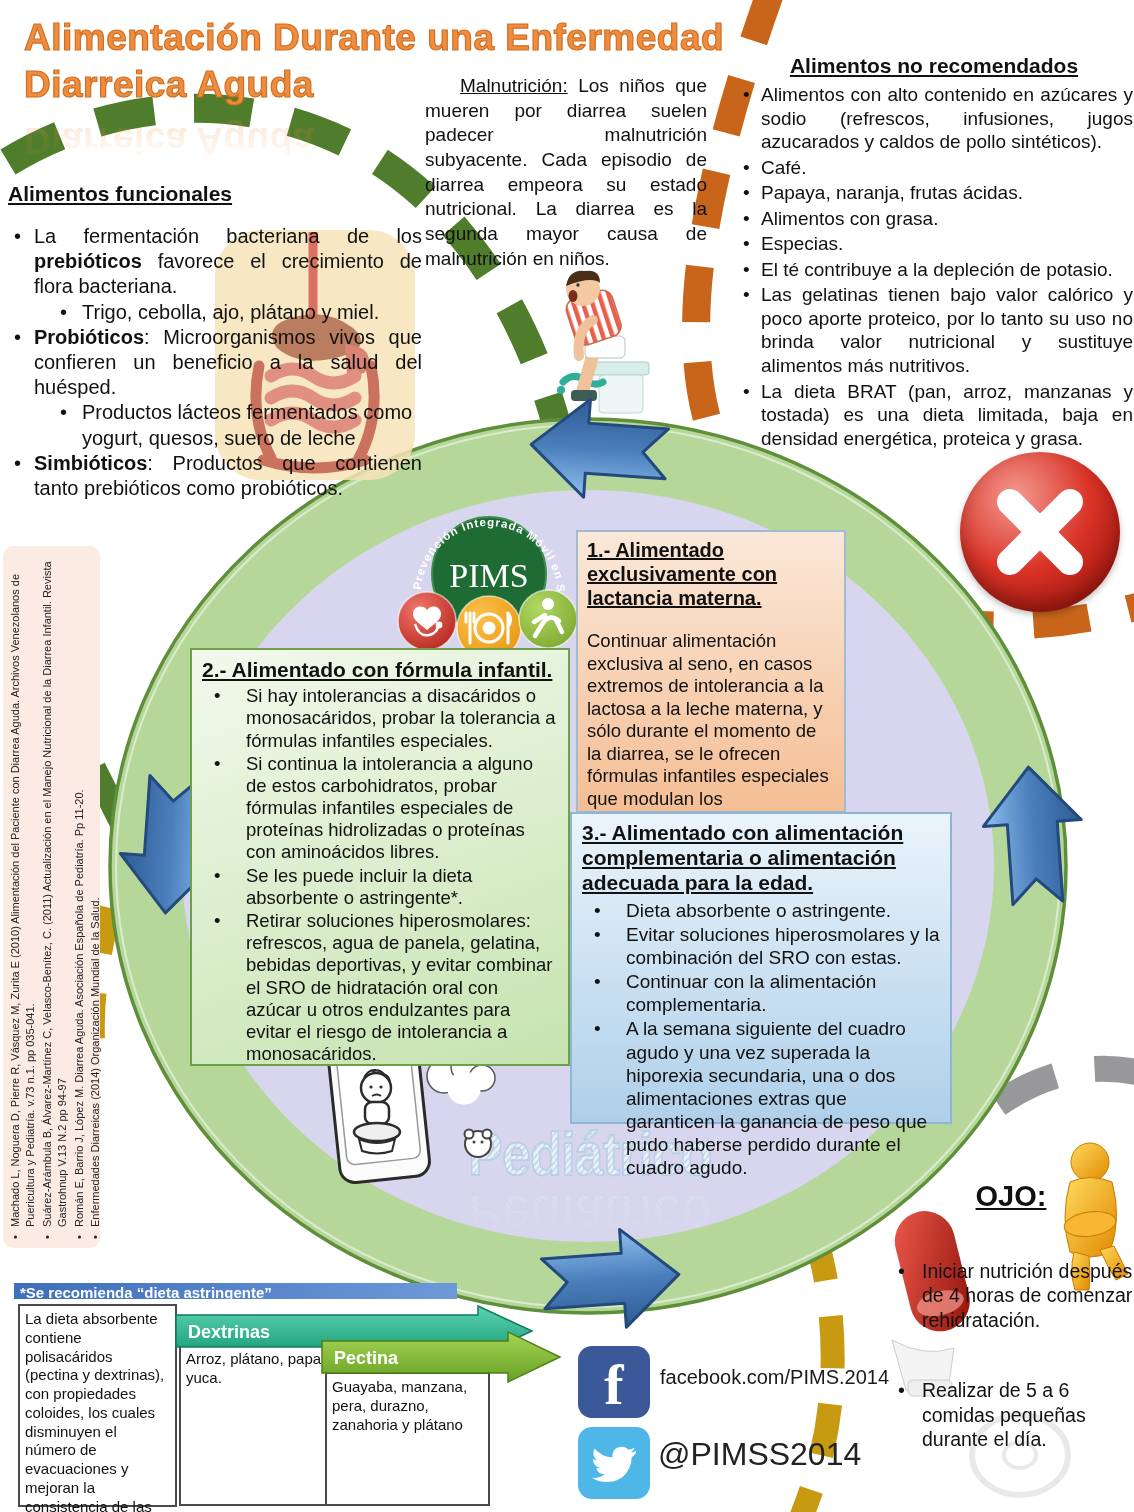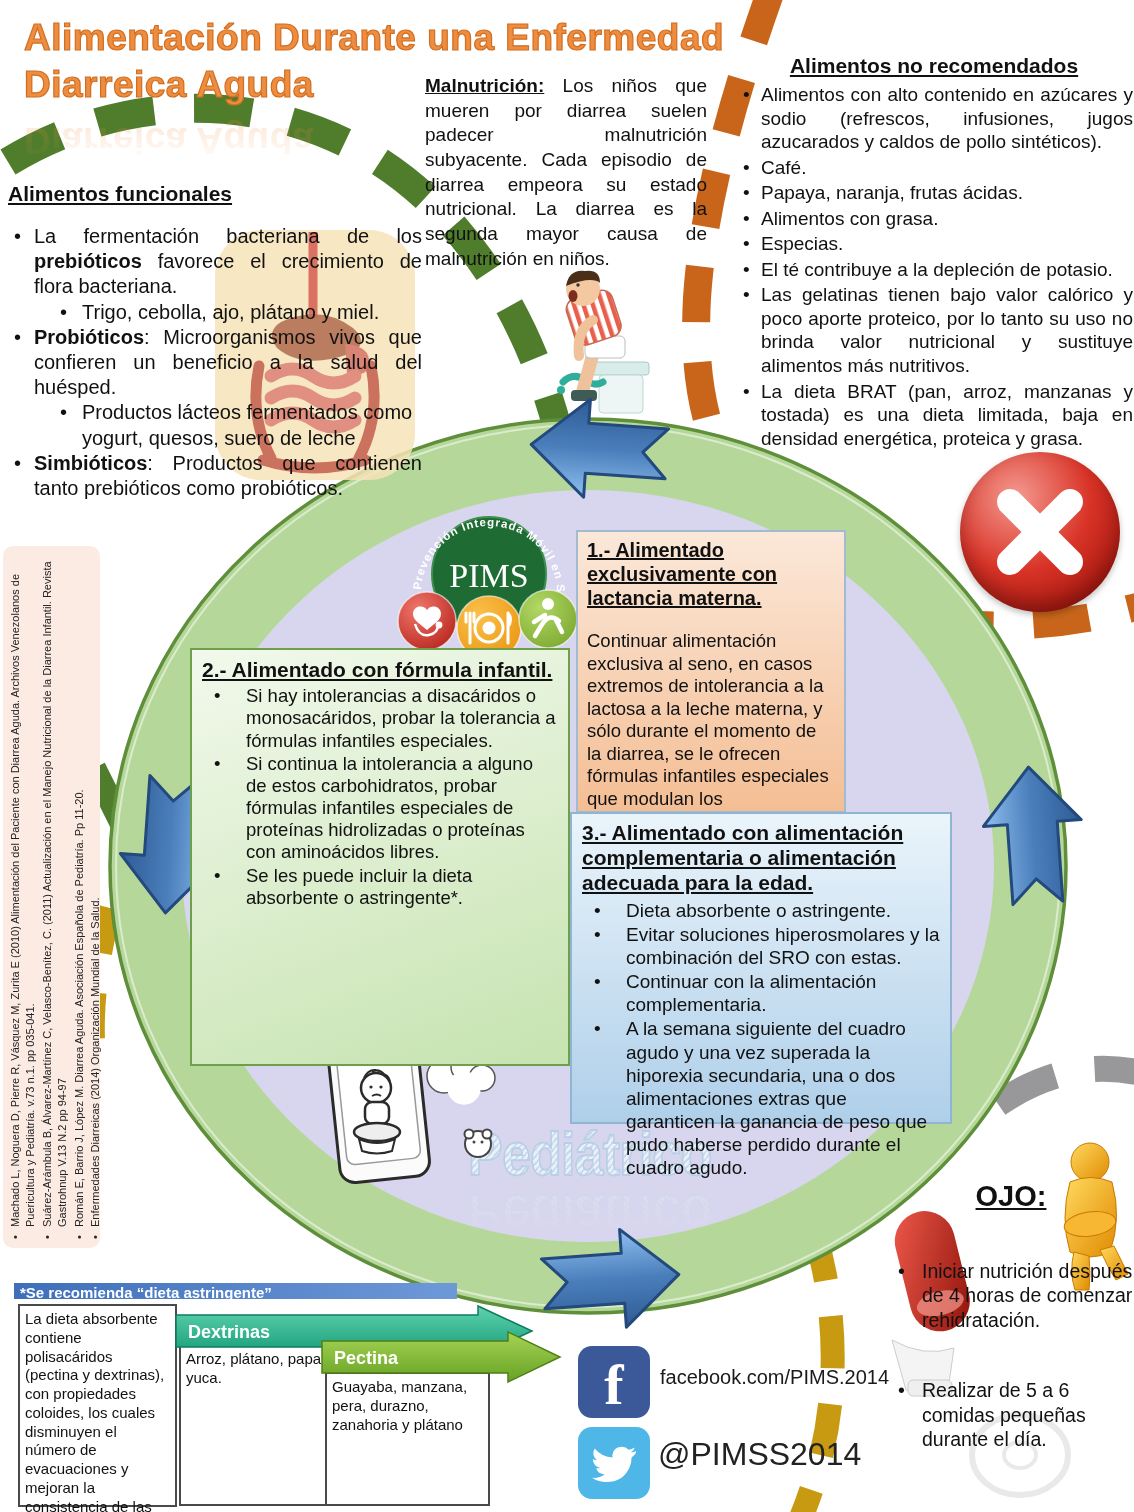--- a/index.html
+++ b/index.html
@@ -14,21 +14,21 @@
   #title{left:24px;top:14px;z-index:10;}
   #title .t{font-size:37px;font-weight:bold;color:#EE8C3F;-webkit-text-stroke:1.2px #D06F22;
             line-height:1.28;letter-spacing:.5px;}
   #title-ref{left:24px;top:116px;z-index:9;transform:scaleY(-1);opacity:.22;
              -webkit-mask-image:linear-gradient(to top,#000 0%,transparent 55%);
              mask-image:linear-gradient(to top,#000 0%,transparent 55%);}
   #title-ref .t{font-size:37px;font-weight:bold;color:#EE8C3F;line-height:1.28;letter-spacing:.5px;}
 
   
   #malnutrition{left:425px;top:74px;width:282px;z-index:10;font-size:19px;line-height:1.3;text-align:justify;}
-  #malnutrition .hd{font-weight:bold;text-decoration:underline;}
+  #malnutrition .hd{font-weight:normal;text-decoration:underline;margin-left:35px;}
   #notrec{left:735px;top:54px;width:398px;z-index:10;}
   #notrec .hd{font-size:21px;font-weight:bold;text-decoration:underline;text-align:center;margin-bottom:5px;}
   #notrec li{font-size:19px;line-height:1.24;padding-left:26px;margin-bottom:2px;text-align:justify;}
   #notrec li::before{content:"•";position:absolute;left:8px;}
   #func{left:8px;top:182px;width:414px;z-index:10;}
   #func .hd{font-size:21px;font-weight:bold;text-decoration:underline;margin-bottom:18px;}
   #func li{font-size:20px;line-height:1.26;padding-left:26px;text-align:justify;}
   #func li::before{content:"•";position:absolute;left:6px;}
   #func li.sub{padding-left:74px;text-align:left;}
   #func li.sub::before{left:52px;}
@@ -263,20 +263,21 @@
     <div class="bt">1.- Alimentado  exclusivamente con lactancia materna.</div>
     <div class="bb">Continuar alimentación exclusiva al seno, en casos extremos de intolerancia a la lactosa a la leche materna, y sólo durante el momento de la diarrea,  se le ofrecen fórmulas infantiles especiales que modulan los carbohidratos, en este grupo de niños no se indicar dieta absorbente o astringente, por el riesgo de alergia alimentaria.</div>
   </div>
 
   <div id="box2" class="abs box">
     <div class="bt">2.- Alimentado  con fórmula infantil.</div>
     <ul>
       <li>Si hay intolerancias a disacáridos o monosacáridos, probar la tolerancia a fórmulas infantiles especiales.</li>
       <li>Si continua la intolerancia a alguno de estos carbohidratos, probar fórmulas infantiles especiales de proteínas hidrolizadas o proteínas con aminoácidos libres.</li>
       <li>Se les puede incluir la dieta absorbente o astringente*.</li>
+      <li>Retirar soluciones hiperosmolares: refrescos, agua de panela, gelatina, bebidas deportivas, y evitar combinar el SRO de hidratación oral con azúcar u otros endulzantes para evitar el riesgo de intolerancia a monosacáridos.</li>
     </ul>
   </div>
 
   <div id="box3" class="abs box">
     <div class="bt">3.- Alimentado  con alimentación complementaria  o alimentación adecuada para la edad.</div>
     <ul>
       <li>Dieta absorbente o astringente.</li>
       <li>Evitar soluciones hiperosmolares y la combinación del SRO con estas.</li>
       <li>Continuar con la alimentación complementaria.</li>
       <li>A la semana siguiente del cuadro agudo y una vez superada la hiporexia secundaria, una o dos alimentaciones extras que garanticen la ganancia de peso que pudo haberse perdido durante el cuadro agudo.</li>

